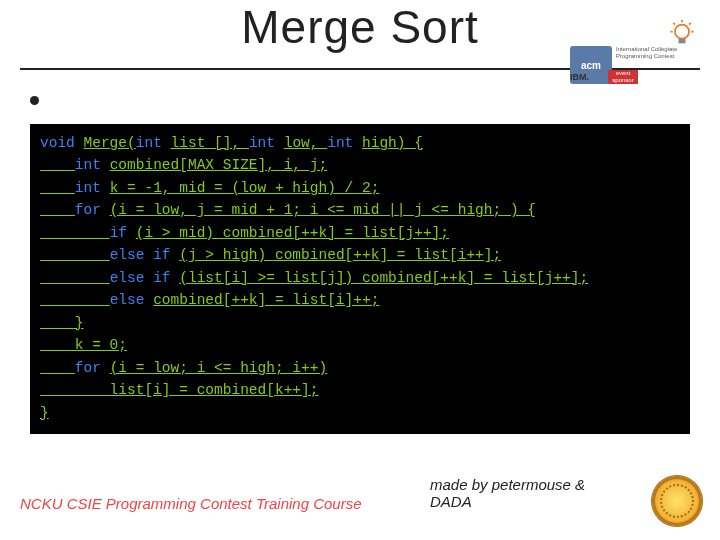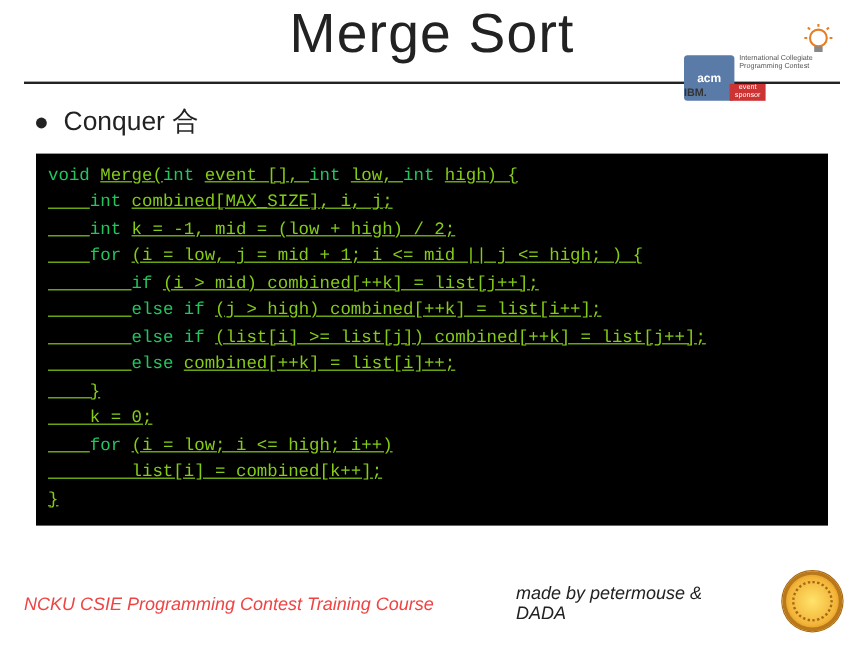--- a/index.html
+++ b/index.html
@@ -67,34 +67,34 @@
   .code-block {
     margin: 12px 30px 0 30px;
     background: #000;
     color: #eee;
     font-family: Consolas, "Courier New", monospace;
     font-size: 14.5px;
     line-height: 1.55;
     padding: 8px 10px 10px 10px;
     white-space: pre;
   }
-  .kw  { color: #22c55e; }
+  .kw  { color: #3b82f6; }
   .ws  { color: #84cc16; text-decoration: underline; }
   .footer-left {
     position: absolute;
     left: 20px;
     bottom: 28px;
     font-size: 15px;
     font-style: italic;
     color: #ef4444;
   }
   .footer-right {
     position: absolute;
     right: 90px;
-    bottom: 20px;
+    bottom: 30px;
     font-size: 15px;
     font-style: italic;
     text-align: left;
     width: 200px;
     color: #222;
   }
   .seal {
     position: absolute;
     right: 18px;
     bottom: 14px;
@@ -127,24 +127,24 @@
   </svg>
   <div class="logo-acm">acm</div>
   <div class="logo-icpc">International Collegiate Programming Contest</div>
   <div class="logo-ibm">IBM.</div>
   <div class="logo-sponsor">event sponsor</div>
 </div>
 
 <hr class="hr">
 
 <div class="bullet-line">
-  <span class="bullet-dot"></span><span>Conquer 合</span>
+  <span class="bullet-dot"></span>
 </div>
 
-<div class="code-block" id="code"><span class="kw">void </span><span class="ws">Merge(</span><span class="kw">int </span><span class="ws">event [], </span><span class="kw">int </span><span class="ws">low, </span><span class="kw">int </span><span class="ws">high) {</span>
+<div class="code-block" id="code"><span class="kw">void </span><span class="ws">Merge(</span><span class="kw">int </span><span class="ws">list [], </span><span class="kw">int </span><span class="ws">low, </span><span class="kw">int </span><span class="ws">high) {</span>
 <span class="ws">    </span><span class="kw">int </span><span class="ws">combined[MAX_SIZE], i, j;</span>
 <span class="ws">    </span><span class="kw">int </span><span class="ws">k = -1, mid = (low + high) / 2;</span>
 <span class="ws">    </span><span class="kw">for </span><span class="ws">(i = low, j = mid + 1; i &lt;= mid || j &lt;= high; ) {</span>
 <span class="ws">        </span><span class="kw">if </span><span class="ws">(i &gt; mid) combined[++k] = list[j++];</span>
 <span class="ws">        </span><span class="kw">else if </span><span class="ws">(j &gt; high) combined[++k] = list[i++];</span>
 <span class="ws">        </span><span class="kw">else if </span><span class="ws">(list[i] &gt;= list[j]) combined[++k] = list[j++];</span>
 <span class="ws">        </span><span class="kw">else </span><span class="ws">combined[++k] = list[i]++;</span>
 <span class="ws">    }</span>
 <span class="ws">    k = 0;</span>
 <span class="ws">    </span><span class="kw">for </span><span class="ws">(i = low; i &lt;= high; i++)</span>

